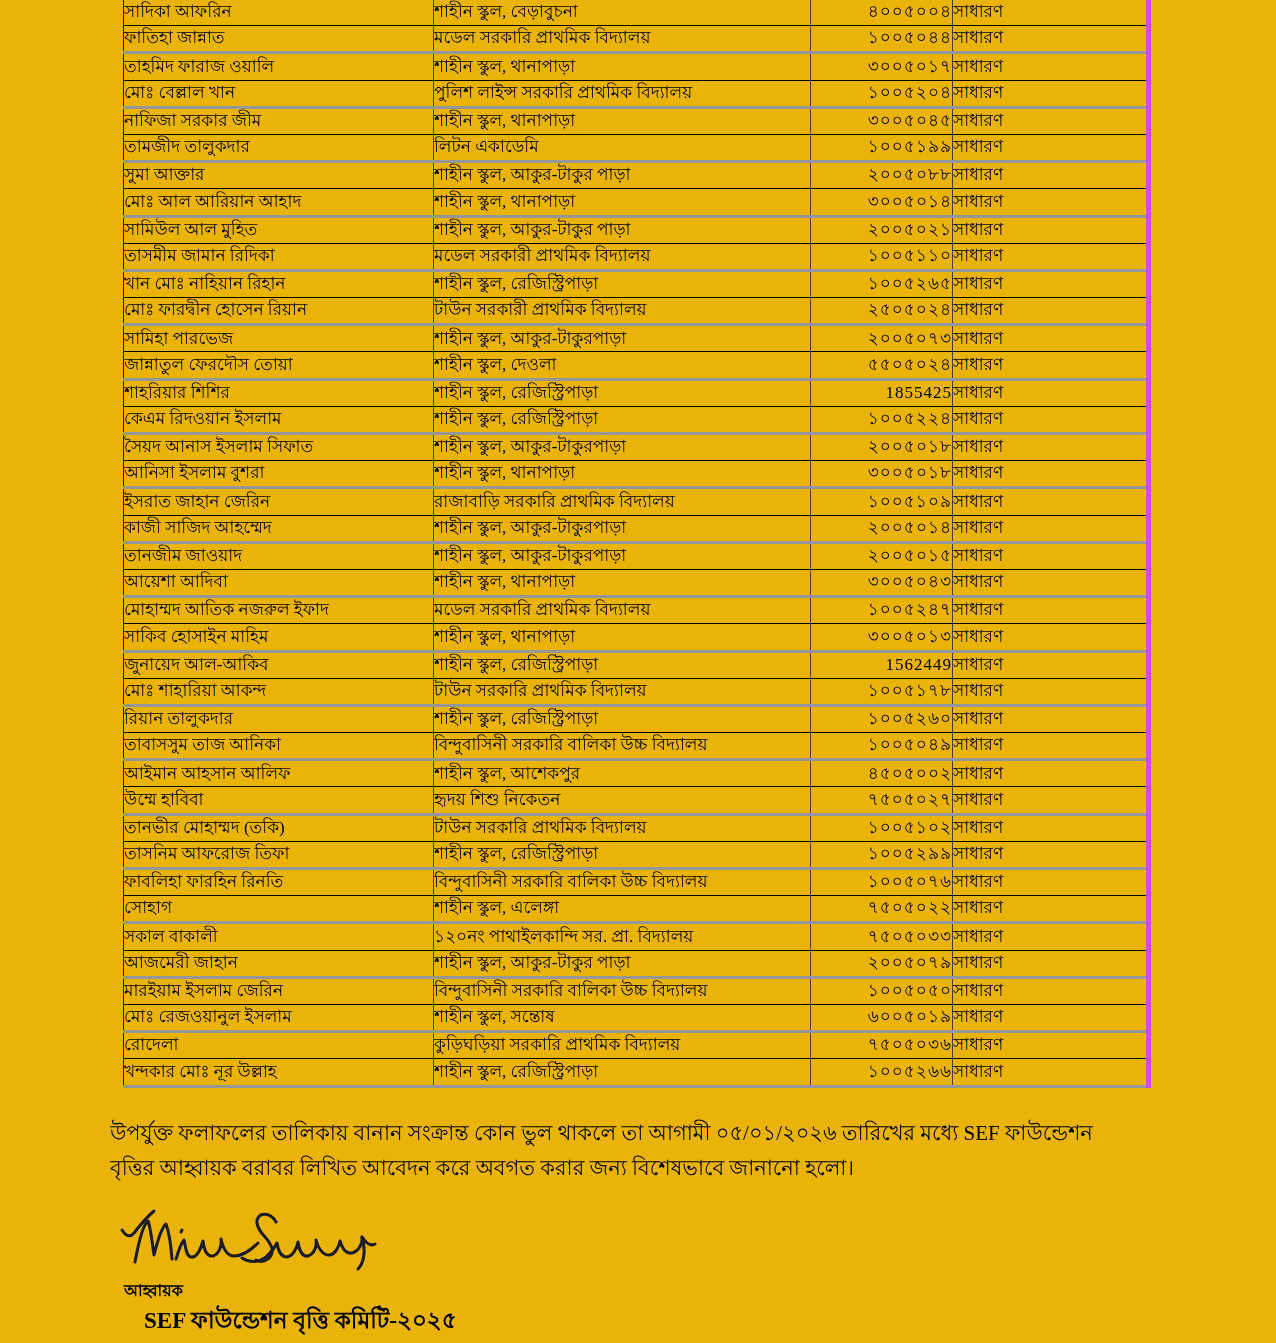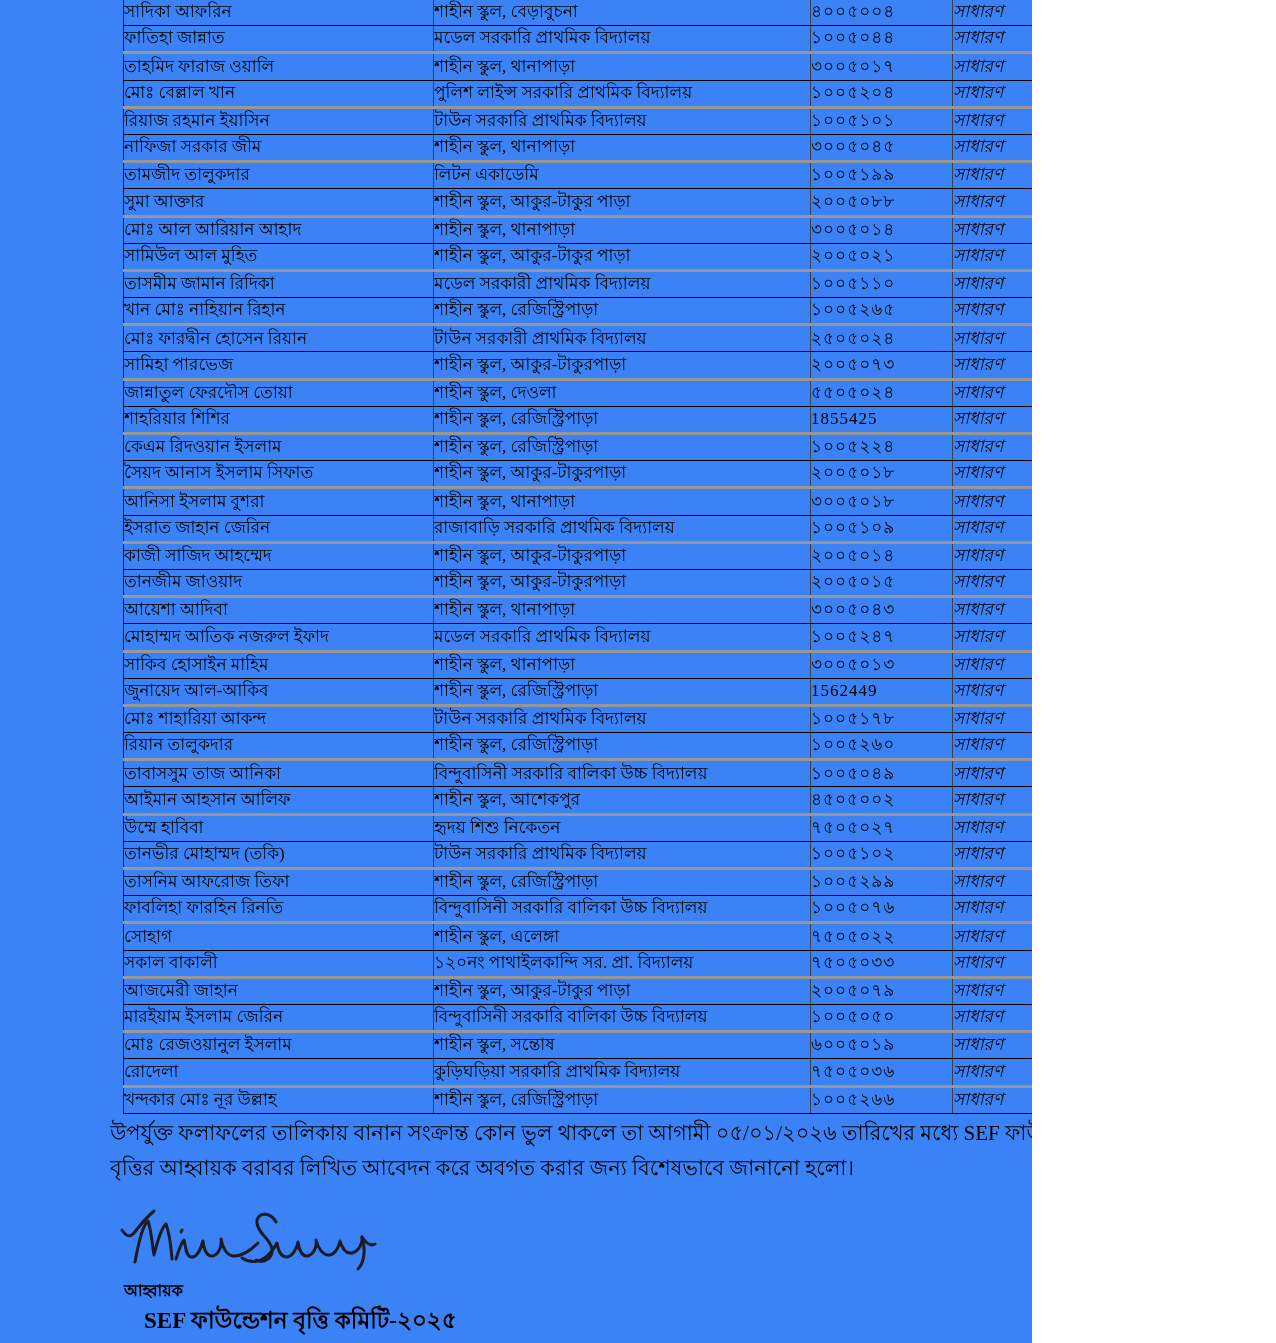--- a/index.html
+++ b/index.html
@@ -1,19 +1,19 @@
 <!DOCTYPE html>
 <html><head>
 <meta charset="utf-8">
 <style>
   html,body{margin:0;padding:0;background:#ffffff;}
   .page{
     position:relative;
-    width:1032px;height:1343px;
-    background:#3b82f6;
+    width:1276px;height:1343px;
+    background:#eab308;
     color:#000;
     font-family:"Liberation Serif","DejaVu Serif",serif;
     overflow:hidden;
   }
   table.results-table{
     position:absolute;left:123px;top:0;
     width:1025px;
     border-collapse:collapse;
     table-layout:fixed;
   }
@@ -21,26 +21,26 @@
     height:25.2px;
     padding:0;
     font-size:17px;
     line-height:1.1;
     vertical-align:middle;
     white-space:nowrap;
     overflow:hidden;
     border-left:1px solid #3f3f3f;
   }
   .results-table td:first-child{border-left:1.5px solid #1c1c1c;}
-  .results-table td:last-child{border-right:7px solid #d946ef;font-style:italic;}
+  .results-table td:last-child{border-right:5px solid #d946ef;}
   .results-table tr:nth-child(odd) td{border-bottom:1.5px solid #000;}
   .results-table tr:nth-child(even) td{border-bottom:3px solid #979797;}
   .col-name{padding-left:14px;}
   .col-school{padding-left:12px;}
-  .col-roll{padding-left:14px;letter-spacing:1px;}
+  .col-roll{padding-left:14px;letter-spacing:1px;text-align:right;}
   .col-cat{padding-left:11px;}
   .footer-note{
     position:absolute;left:110px;top:1116px;width:1050px;
     font-size:21px;
   }
   .footer-note .line{height:35px;line-height:35px;white-space:nowrap;overflow:hidden;}
   .signature-wrap{position:absolute;left:118px;top:1206px;width:262px;height:84px;}
   .designation{
     position:absolute;left:124px;top:1279px;
     font-size:16px;font-weight:bold;line-height:24px;
@@ -84,26 +84,20 @@
     <td class="col-cat">সাধারণ</td>
   </tr>
 
   <tr>
     <td class="col-name">মোঃ বেল্লাল খান</td>
     <td class="col-school">পুলিশ লাইন্স সরকারি প্রাথমিক বিদ্যালয়</td>
     <td class="col-roll">১০০৫২০৪</td>
     <td class="col-cat">সাধারণ</td>
   </tr>
 
-  <tr>
-    <td class="col-name">রিয়াজ রহমান ইয়াসিন</td>
-    <td class="col-school">টাউন সরকারি প্রাথমিক বিদ্যালয়</td>
-    <td class="col-roll">১০০৫১০১</td>
-    <td class="col-cat">সাধারণ</td>
-  </tr>
 
   <tr>
     <td class="col-name">নাফিজা সরকার জীম</td>
     <td class="col-school">শাহীন স্কুল, থানাপাড়া</td>
     <td class="col-roll">৩০০৫০৪৫</td>
     <td class="col-cat">সাধারণ</td>
   </tr>
 
   <tr>
     <td class="col-name">তামজীদ তালুকদার</td>

